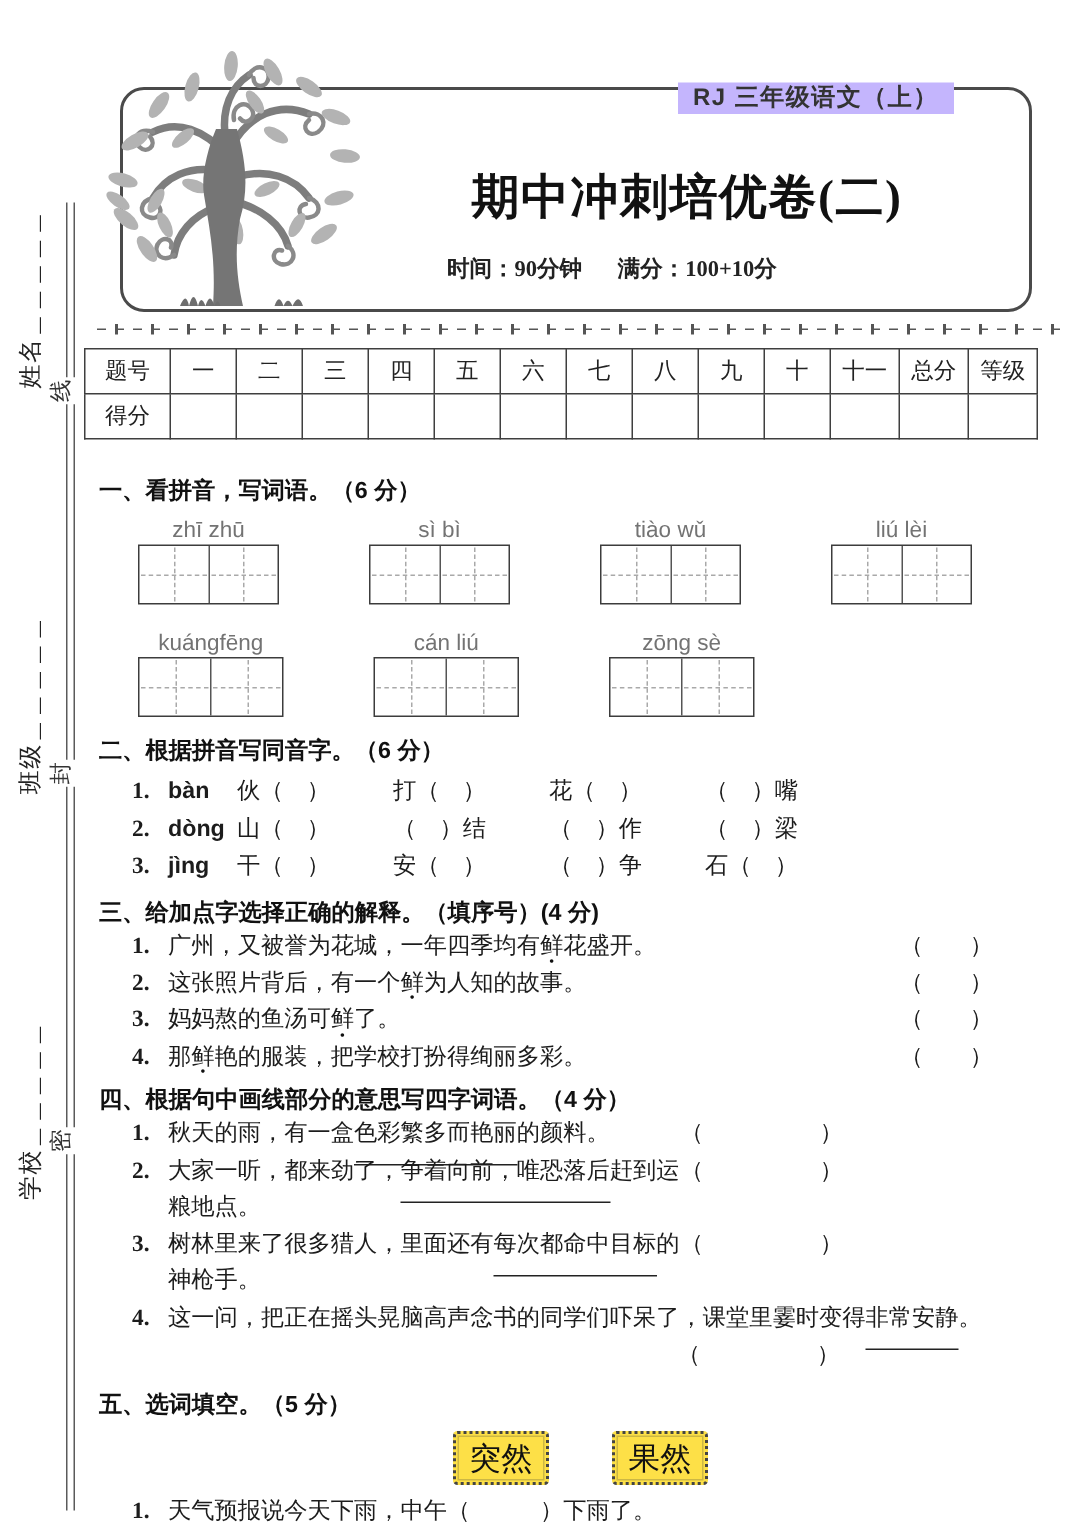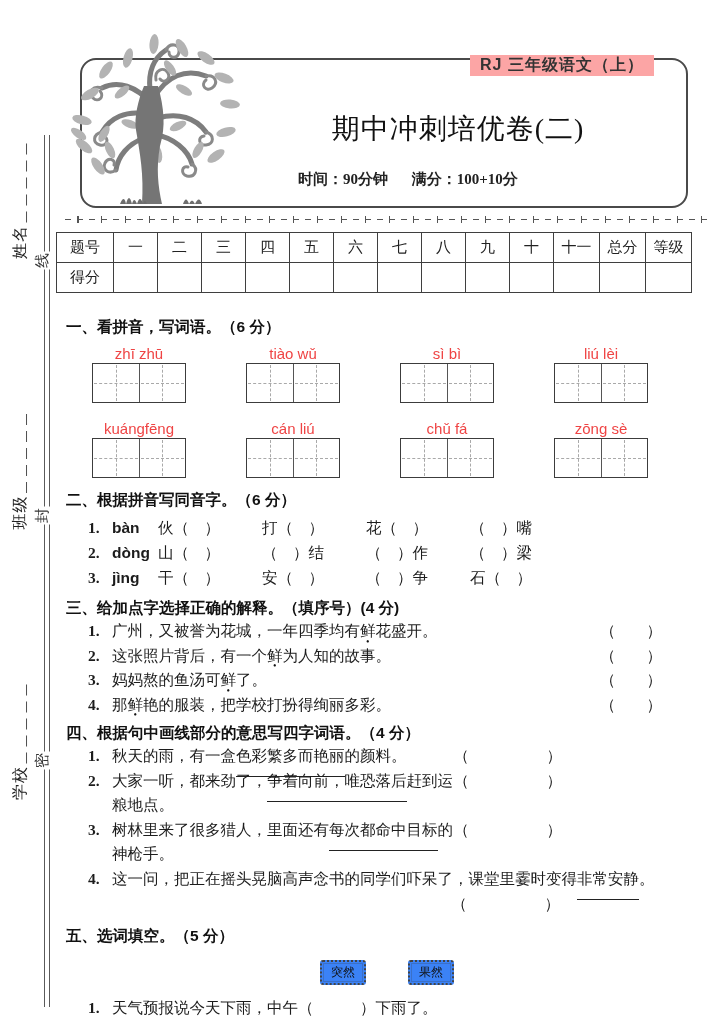--- a/index.html
+++ b/index.html
@@ -22,28 +22,28 @@
     position:absolute;left:33px;width:18px;text-align:center;
     transform:rotate(-90deg);background:#fff;font-size:15px;line-height:17px;
     color:#333;z-index:3;
   }
   
   .head-box{
     position:absolute;left:80px;top:58px;width:604px;height:146px;
     border:2px solid #4a4a4a;border-radius:16px;
   }
   .edition{
-    position:absolute;left:470px;top:55px;background:#fca5a5;padding:0 10px;
+    position:absolute;left:452px;top:55px;background:#c4b5fd;padding:0 10px;
     font-family:"Liberation Sans","DejaVu Sans",sans-serif;font-weight:bold;
     font-size:16px;letter-spacing:1px;color:#333;z-index:2;
   }
   .tree{position:absolute;left:66px;top:34px;z-index:1;}
   .paper-title{
     position:absolute;left:288px;top:110px;width:340px;text-align:center;
-    font-size:28px;font-weight:normal;letter-spacing:1px;color:#111;
+    font-size:32px;font-weight:bold;letter-spacing:1px;color:#111;
   }
   .paper-meta{
     position:absolute;left:288px;top:170px;width:340px;text-align:left;
     font-size:15px;font-weight:bold;color:#222;
   }
   .paper-meta span{margin:0 10px;}
   
   .cutline{
     position:absolute;left:62px;top:216px;width:646px;height:7px;
     background-image:
@@ -69,21 +69,21 @@
   .main{position:absolute;left:66px;top:305px;width:642px;}
   .sec-heading{
     font-family:"Liberation Sans","DejaVu Sans",sans-serif;
     font-weight:bold;font-size:15.5px;color:#111;margin:0;
   }
   
   .pz-row{display:flex;padding-left:26px;}
   .pz-group{width:97px;margin-right:60px;}
   .pz-label{
     text-align:center;font-family:"Liberation Sans","DejaVu Sans",sans-serif;
-    font-size:15px;color:#ef4444;height:19px;line-height:19px;
+    font-size:15px;color:#737373;height:19px;line-height:19px;
   }
   .pz-box{height:38px;border:1.6px solid #3c3c3c;display:flex;}
   .pz-cell{flex:1;position:relative;}
   .pz-cell + .pz-cell{border-left:1.2px solid #555;}
   .pz-cell::before{
     content:"";position:absolute;left:50%;top:1px;bottom:1px;border-left:1px dashed #a9a9a9;
   }
   .pz-cell::after{
     content:"";position:absolute;top:50%;left:1px;right:1px;border-top:1px dashed #a9a9a9;
   }
@@ -103,21 +103,21 @@
   .dotchar{position:relative;}
   .dotchar::after{
     content:"\2022";position:absolute;left:50%;transform:translateX(-50%);
     bottom:-0.78em;font-size:10px;color:#111;line-height:1;
   }
   .uline{border-bottom:1.2px solid #222;padding-bottom:12px;}
   
   .choices{display:flex;justify-content:center;gap:42px;margin-top:9px;height:32px;align-items:center;}
   .choice-box{
     border:2.5px dotted #444;outline:1px solid rgba(60,60,60,.25);outline-offset:-4px;
-    padding:2px 9px;font-size:12px;color:#111;border-radius:3px;background:#3b82f6;
+    padding:2px 9px;font-size:21px;color:#111;border-radius:3px;background:#fde047;
   }
   
   .mt12{margin-top:12px;} .mt8{margin-top:8px;} .mt6{margin-top:6px;}
   .mt16{margin-top:16px;} .mt10{margin-top:10px;} .mt4{margin-top:4px;}
 </style>
 </head>
 <body>
 
 <div class="seal-line"></div>
 <div class="student-strip">
@@ -231,58 +231,51 @@
   <div class="sec-heading mt12">一、看拼音，写词语。（6 分）</div>
   <div class="pz-row mt6">
     <div class="pz-group">
       <div class="pz-label">zhī zhū</div>
       <div class="pz-box">
           <div class="pz-cell"></div>
           <div class="pz-cell"></div>
         </div>
     </div>
     <div class="pz-group">
+      <div class="pz-label">sì bì</div>
+      <div class="pz-box">
+          <div class="pz-cell"></div>
+          <div class="pz-cell"></div>
+        </div>
+    </div>
+    <div class="pz-group">
       <div class="pz-label">tiào wǔ</div>
       <div class="pz-box">
           <div class="pz-cell"></div>
           <div class="pz-cell"></div>
         </div>
     </div>
     <div class="pz-group">
-      <div class="pz-label">sì bì</div>
-      <div class="pz-box">
-          <div class="pz-cell"></div>
-          <div class="pz-cell"></div>
-        </div>
-    </div>
-    <div class="pz-group">
       <div class="pz-label">liú lèi</div>
       <div class="pz-box">
           <div class="pz-cell"></div>
           <div class="pz-cell"></div>
         </div>
     </div>
   </div>
   <div class="pz-row mt16">
     <div class="pz-group">
       <div class="pz-label">kuángfēng</div>
       <div class="pz-box">
           <div class="pz-cell"></div>
           <div class="pz-cell"></div>
         </div>
     </div>
     <div class="pz-group">
       <div class="pz-label">cán liú</div>
-      <div class="pz-box">
-          <div class="pz-cell"></div>
-          <div class="pz-cell"></div>
-        </div>
-    </div>
-    <div class="pz-group">
-      <div class="pz-label">chǔ fá</div>
       <div class="pz-box">
           <div class="pz-cell"></div>
           <div class="pz-cell"></div>
         </div>
     </div>
     <div class="pz-group">
       <div class="pz-label">zōng sè</div>
       <div class="pz-box">
           <div class="pz-cell"></div>
           <div class="pz-cell"></div>

